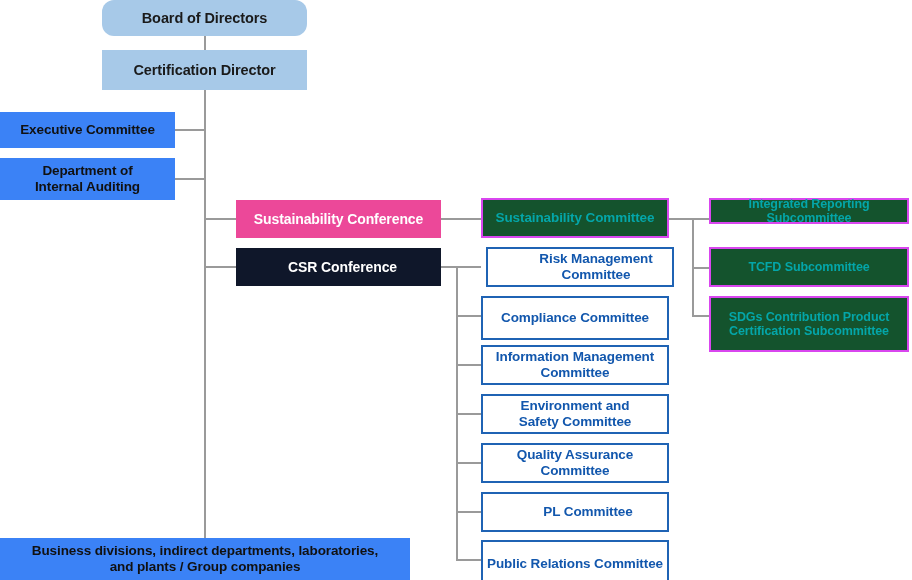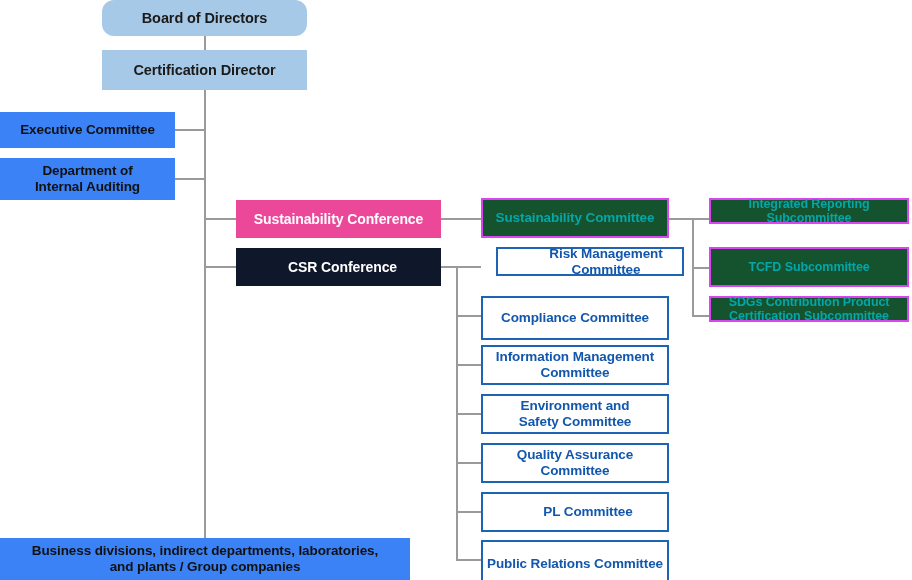--- a/index.html
+++ b/index.html
@@ -149,21 +149,21 @@
   </div>
 
   <div class="node fill-navy" style="left:236px; top:248px; width:205px; height:38px;">
     <span class="label">CSR Conference</span>
   </div>
 
   <div class="node out-teal" style="left:481px; top:198px; width:188px; height:40px;">
     <span class="label">Sustainability Committee</span>
   </div>
 
-  <div class="node out-blue" style="left:496px; top:247px; width:188px; height:29px;padding-left:32px;">
+  <div class="node out-blue" style="left:486px; top:247px; width:188px; height:40px;padding-left:32px;">
     <span class="label">Risk Management Committee</span>
   </div>
 
   <div class="node out-blue" style="left:481px; top:296px; width:188px; height:44px;">
     <span class="label">Compliance Committee</span>
   </div>
 
   <div class="node out-blue" style="left:481px; top:345px; width:188px; height:40px;">
     <span class="label">Information Management
 Committee</span>
@@ -189,21 +189,21 @@
 
   <div class="node out-teal sub" style="left:709px; top:198px; width:200px; height:26px;">
     <span class="label">Integrated Reporting
 Subcommittee</span>
   </div>
 
   <div class="node out-teal sub" style="left:709px; top:247px; width:200px; height:40px;">
     <span class="label">TCFD Subcommittee</span>
   </div>
 
-  <div class="node out-teal sub" style="left:709px; top:296px; width:200px; height:26px;">
+  <div class="node out-teal sub" style="left:709px; top:296px; width:200px; height:56px;">
     <span class="label">SDGs Contribution Product
 Certification Subcommittee</span>
   </div>
 
   <div class="node fill-pale" style="left:0px; top:538px; width:410px; height:42px; font-size:13.5px;">
     <span class="label">Business divisions, indirect departments, laboratories,
 and plants / Group companies</span>
   </div>
 
 </div>

